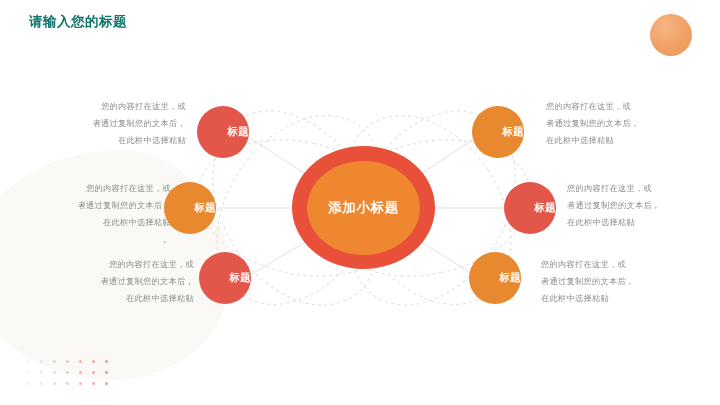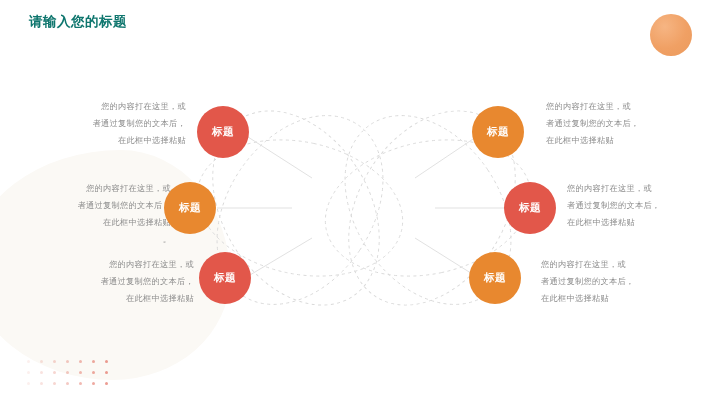--- a/index.html
+++ b/index.html
@@ -116,21 +116,21 @@
   }
 
   
   .node {
     position: absolute;
     width: 52px;
     height: 52px;
     border-radius: 50%;
     display: flex;
     align-items: center;
-    justify-content: center;
+    justify-content: flex-end;
     z-index: 4;
   }
   .node .node-label {
     color: #ffffff;
     font-size: 10.5px;
     font-weight: bold;
     letter-spacing: 0.4px;
     white-space: nowrap;
   }
   .node.red    { background: #e2574a; }
@@ -200,20 +200,25 @@
     <g fill="none" stroke="#dedede" stroke-width="0.9">
       <line x1="248" y1="137" x2="312" y2="178"></line>
       <line x1="217" y1="208" x2="292" y2="208"></line>
       <line x1="250" y1="275" x2="312" y2="238"></line>
       <line x1="476" y1="137" x2="415" y2="178"></line>
       <line x1="510" y1="208" x2="435" y2="208"></line>
       <line x1="474" y1="275" x2="415" y2="238"></line>
     </g>
   </svg>
 
+  <div class="center-node">
+    <div class="center-inner">
+      <span class="center-label">添加小标题</span>
+    </div>
+  </div>
 
   <div class="node red node-tl">
     <span class="node-label">标题</span>
   </div>
   <div class="node orange node-ml">
     <span class="node-label">标题</span>
   </div>
   <div class="node red node-bl">
     <span class="node-label">标题</span>
   </div>

